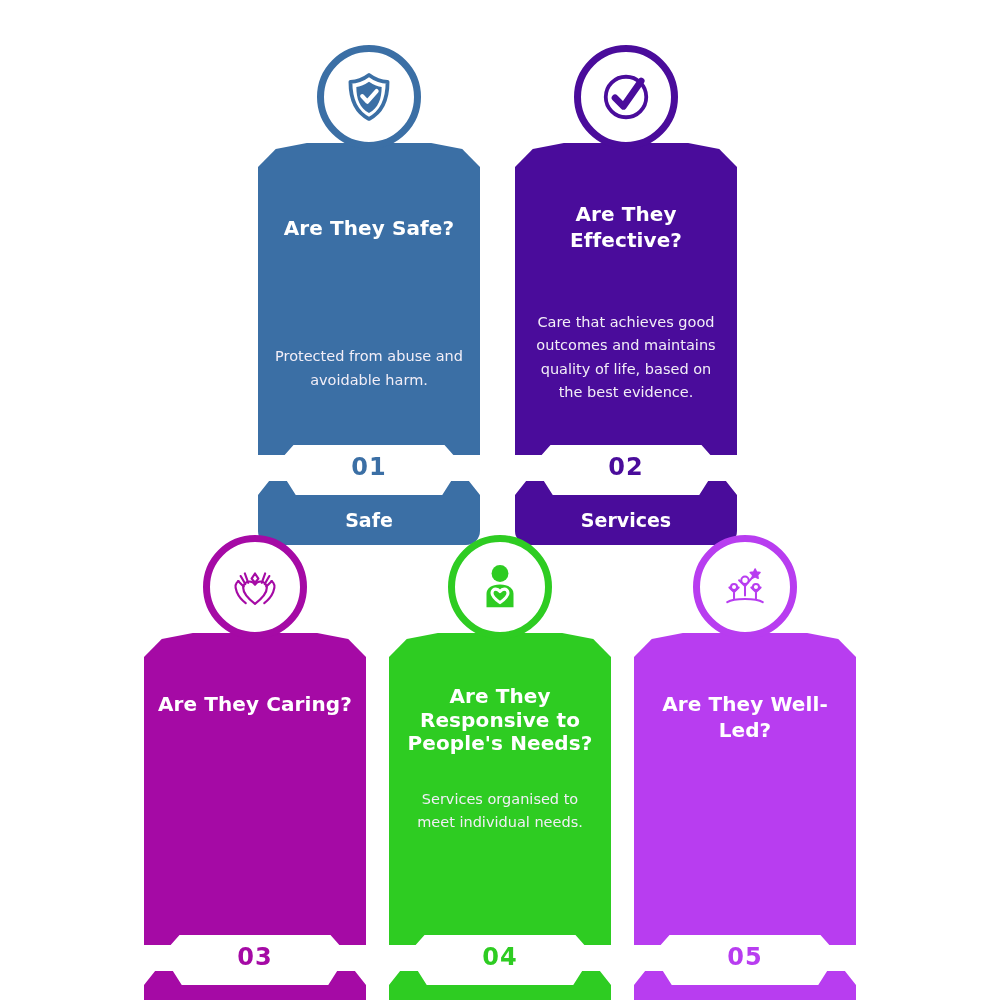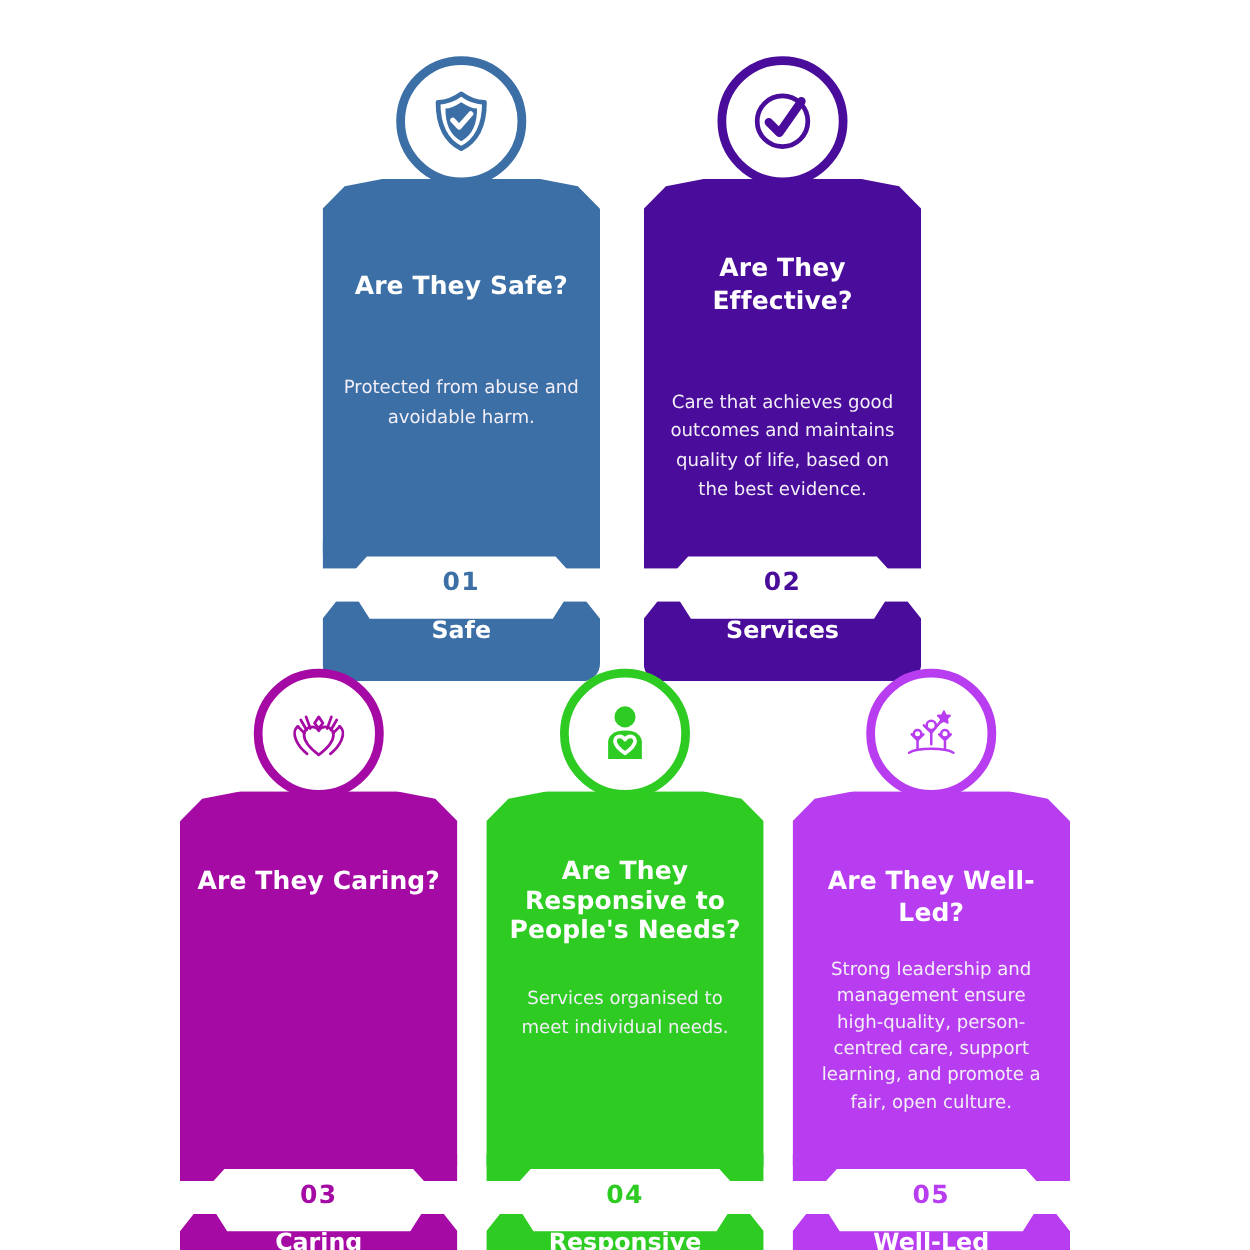--- a/index.html
+++ b/index.html
@@ -111,21 +111,21 @@
     margin: 0;
   }
 
   
   .card-number {
     position: absolute;
     left: 0;
     width: 222px;
     text-align: center;
     color: currentColor;
-    font-size: 20px;
+    font-size: 24px;
     font-weight: bold;
     z-index: 2;
     letter-spacing: 1px;
   }
 
   
   .card-tab {
     position: absolute;
     left: 0;
     width: 222px;
@@ -144,21 +144,21 @@
         87% 0%, 95% 0%, 100% 14px,
         100% 100%, 0% 100%);
     display: flex;
     align-items: flex-end;
     justify-content: center;
   }
   .card-tab-label {
     color: #ffffff;
     font-size: 19px;
     font-weight: bold;
-    padding-bottom: 30px;
+    padding-bottom: 14px;
     text-align: center;
   }
 
   
   .card.c-safe       { color: #3B6FA5; }
   .card.c-effective  { color: #4A0C9B; }
   .card.c-caring     { color: #A50AA5; }
   .card.c-responsive { color: #2ECC22; }
   .card.c-wellled    { color: #B83DF0; }
 </style>
@@ -170,21 +170,21 @@
   <div class="card c-safe" style="left:258px; top:45px;">
 
     <div class="icon-circle">
       <svg viewBox="0 0 64 64" aria-hidden="true">
         <path d="M32 6 C24 12 16 14 10 14 C10 34 16 50 32 58 C48 50 54 34 54 14 C48 14 40 12 32 6 Z" fill="none" stroke="currentColor" stroke-width="4.5" stroke-linejoin="round"></path>
         <path d="M32 14 C26 18 21 20 17 20 C17 34 21 45 32 51 C43 45 47 34 47 20 C43 20 38 18 32 14 Z" fill="currentColor"></path>
         <path d="M24 31 L30 37.5 L41 25" fill="none" stroke="#ffffff" stroke-width="5" stroke-linecap="round" stroke-linejoin="round"></path>
       </svg>
     </div>
 
-    <div class="card-body" style="top:98px; height:300px; padding-top:72px;">
+    <div class="card-body" style="top:98px; height:300px; padding-top:72px;gap:46px;">
       <h3 class="card-title">Are They Safe?</h3>
       <p class="card-desc" style="margin-top:58px;">Protected from abuse and avoidable harm.</p>
     </div>
 
     <div class="card-foot" style="top:388px;"></div>
 
     <div class="card-number" style="top:408px;">01</div>
 
     <div class="card-tab" style="top:436px;">
       <span class="card-tab-label">Safe</span>
@@ -283,21 +283,20 @@
           <path d="M19 36 L19 46 M19 38 L13.5 32.5 M19 38 L24.5 32.5"></path>
           <circle cx="45" cy="32" r="3.6"></circle>
           <path d="M45 36 L45 46 M45 38 L39.5 32.5 M45 38 L50.5 32.5"></path>
           <path d="M11 50 C19 45 45 45 53 50"></path>
         </g>
       </svg>
     </div>
 
     <div class="card-body" style="top:98px; height:300px; padding-top:58px;">
       <h3 class="card-title">Are They Well-Led?</h3>
-      <p class="card-desc" style="margin-top:22px; line-height:1.46; padding:0 20px;">Strong leadership and management ensure high-quality, person-centred care, support learning, and promote a fair, open culture.</p>
     </div>
 
     <div class="card-foot" style="top:388px;"></div>
 
     <div class="card-number" style="top:408px;">05</div>
 
     <div class="card-tab" style="top:436px;">
       <span class="card-tab-label">Well-Led</span>
     </div>
   </div>

